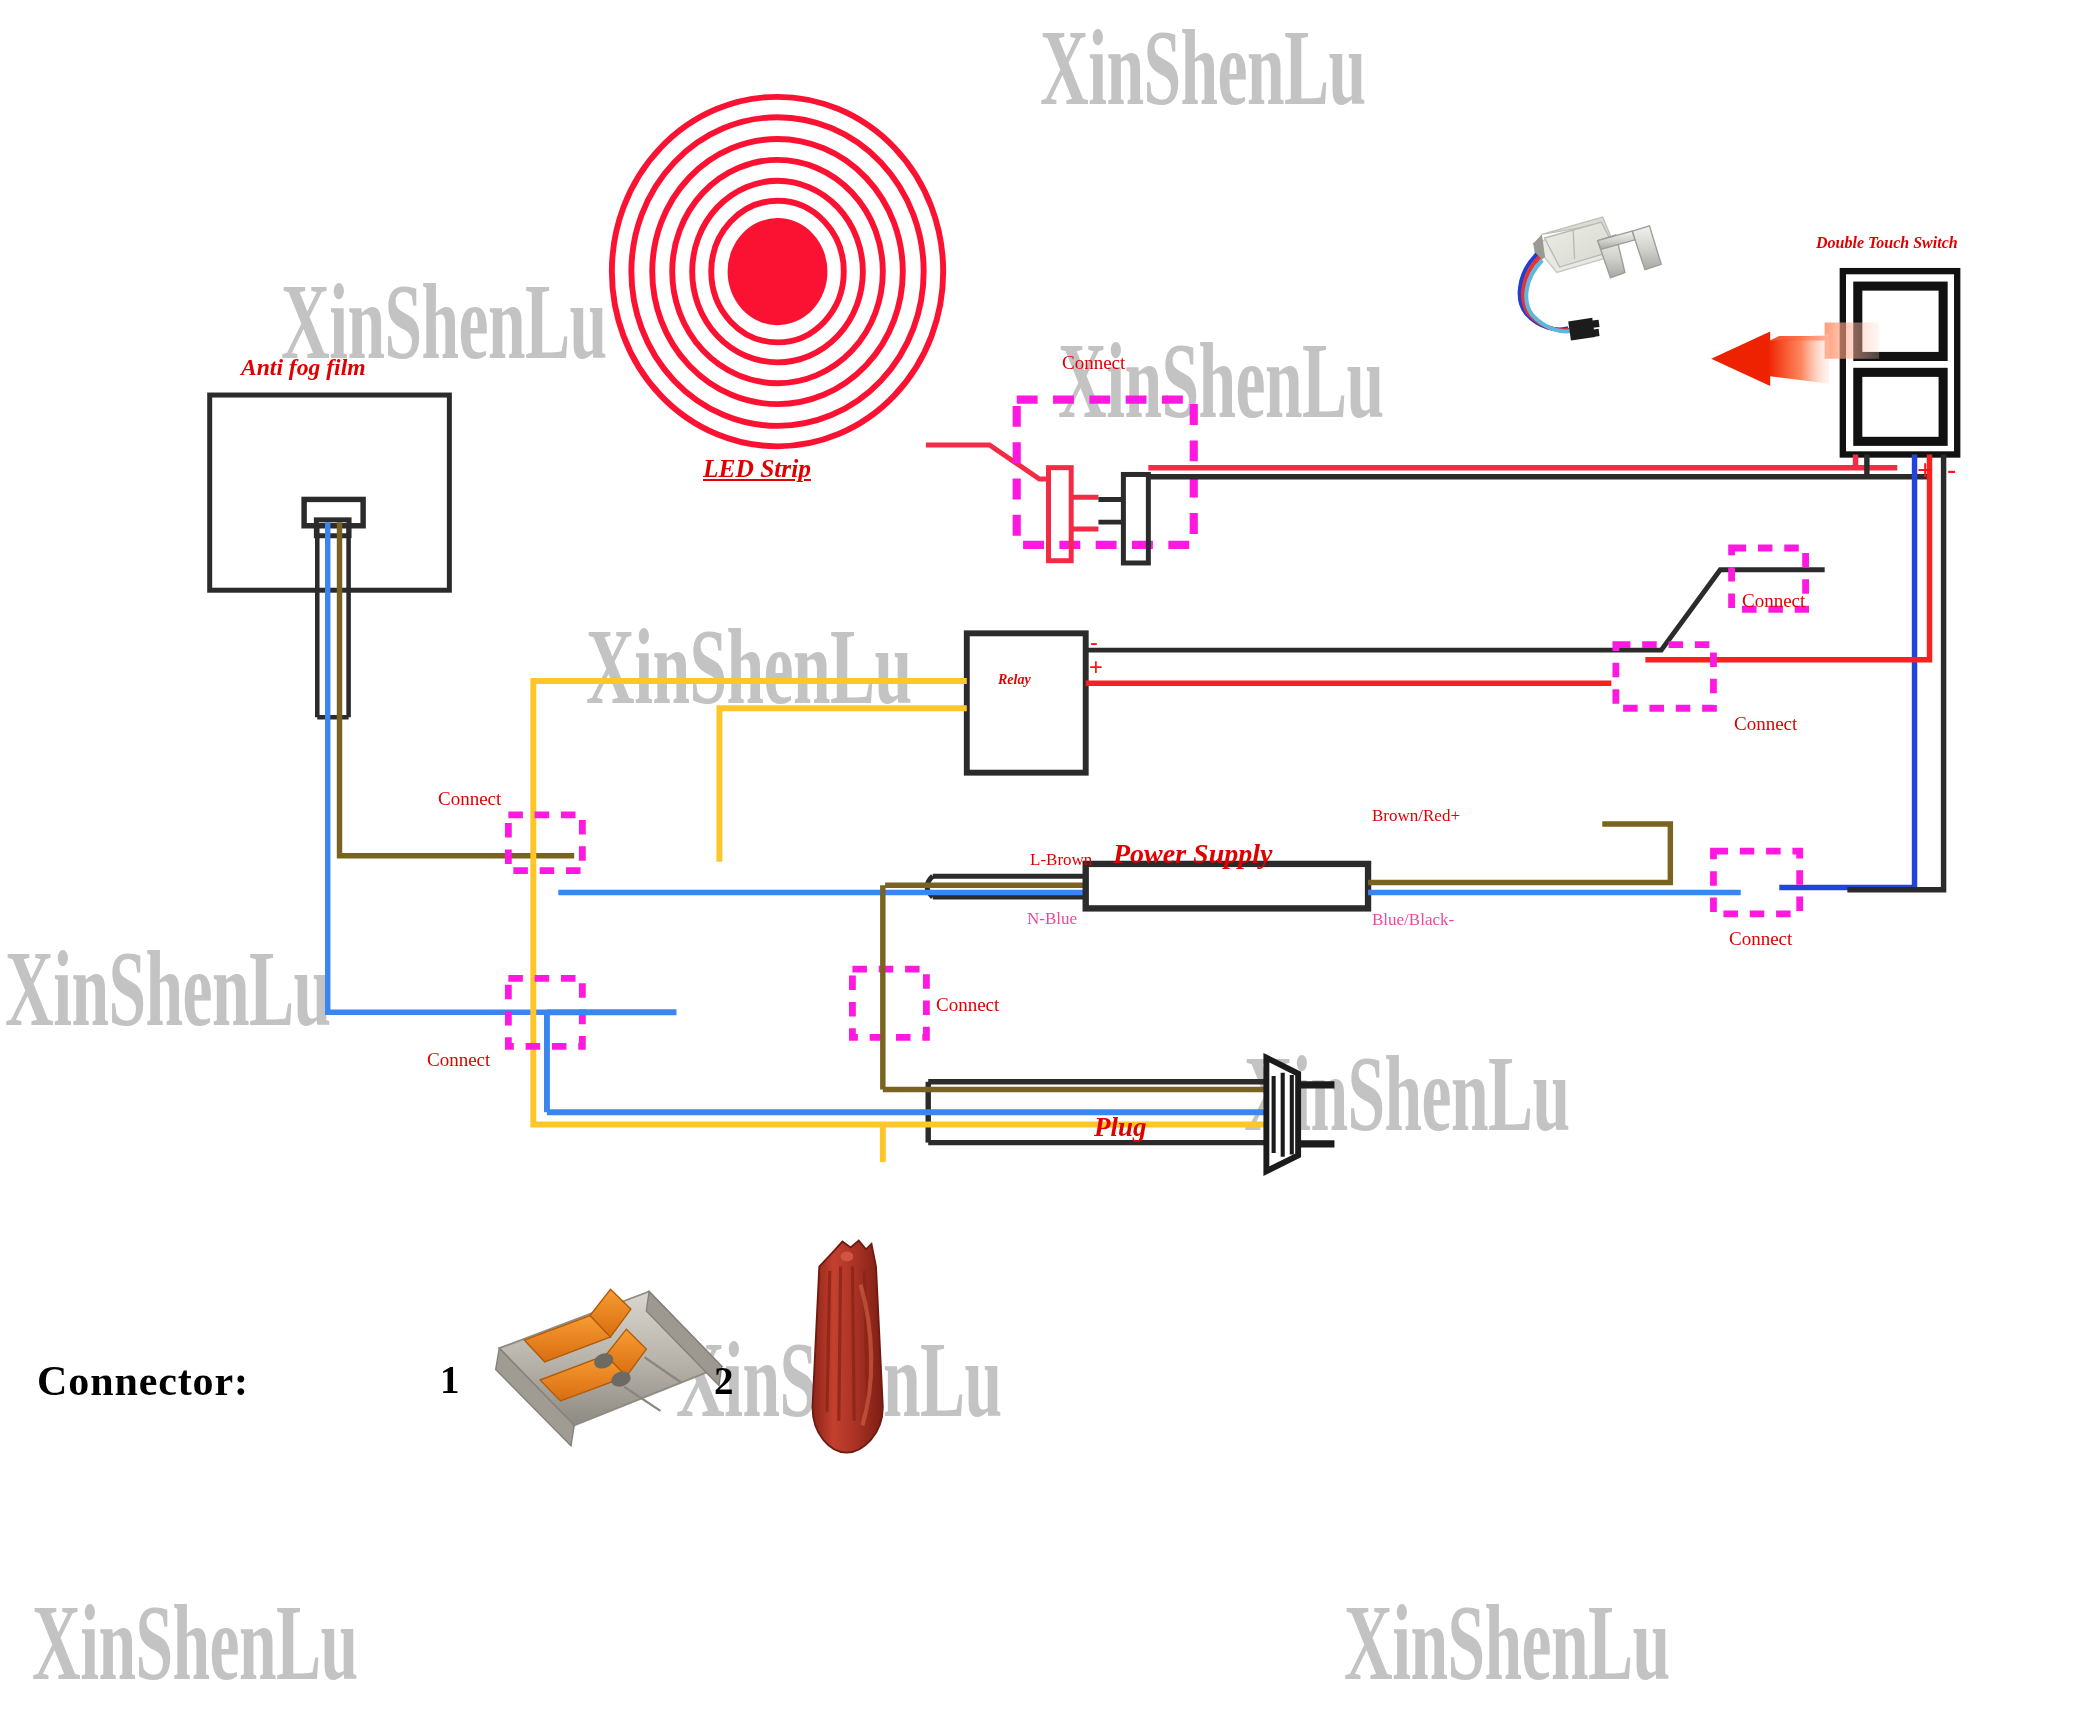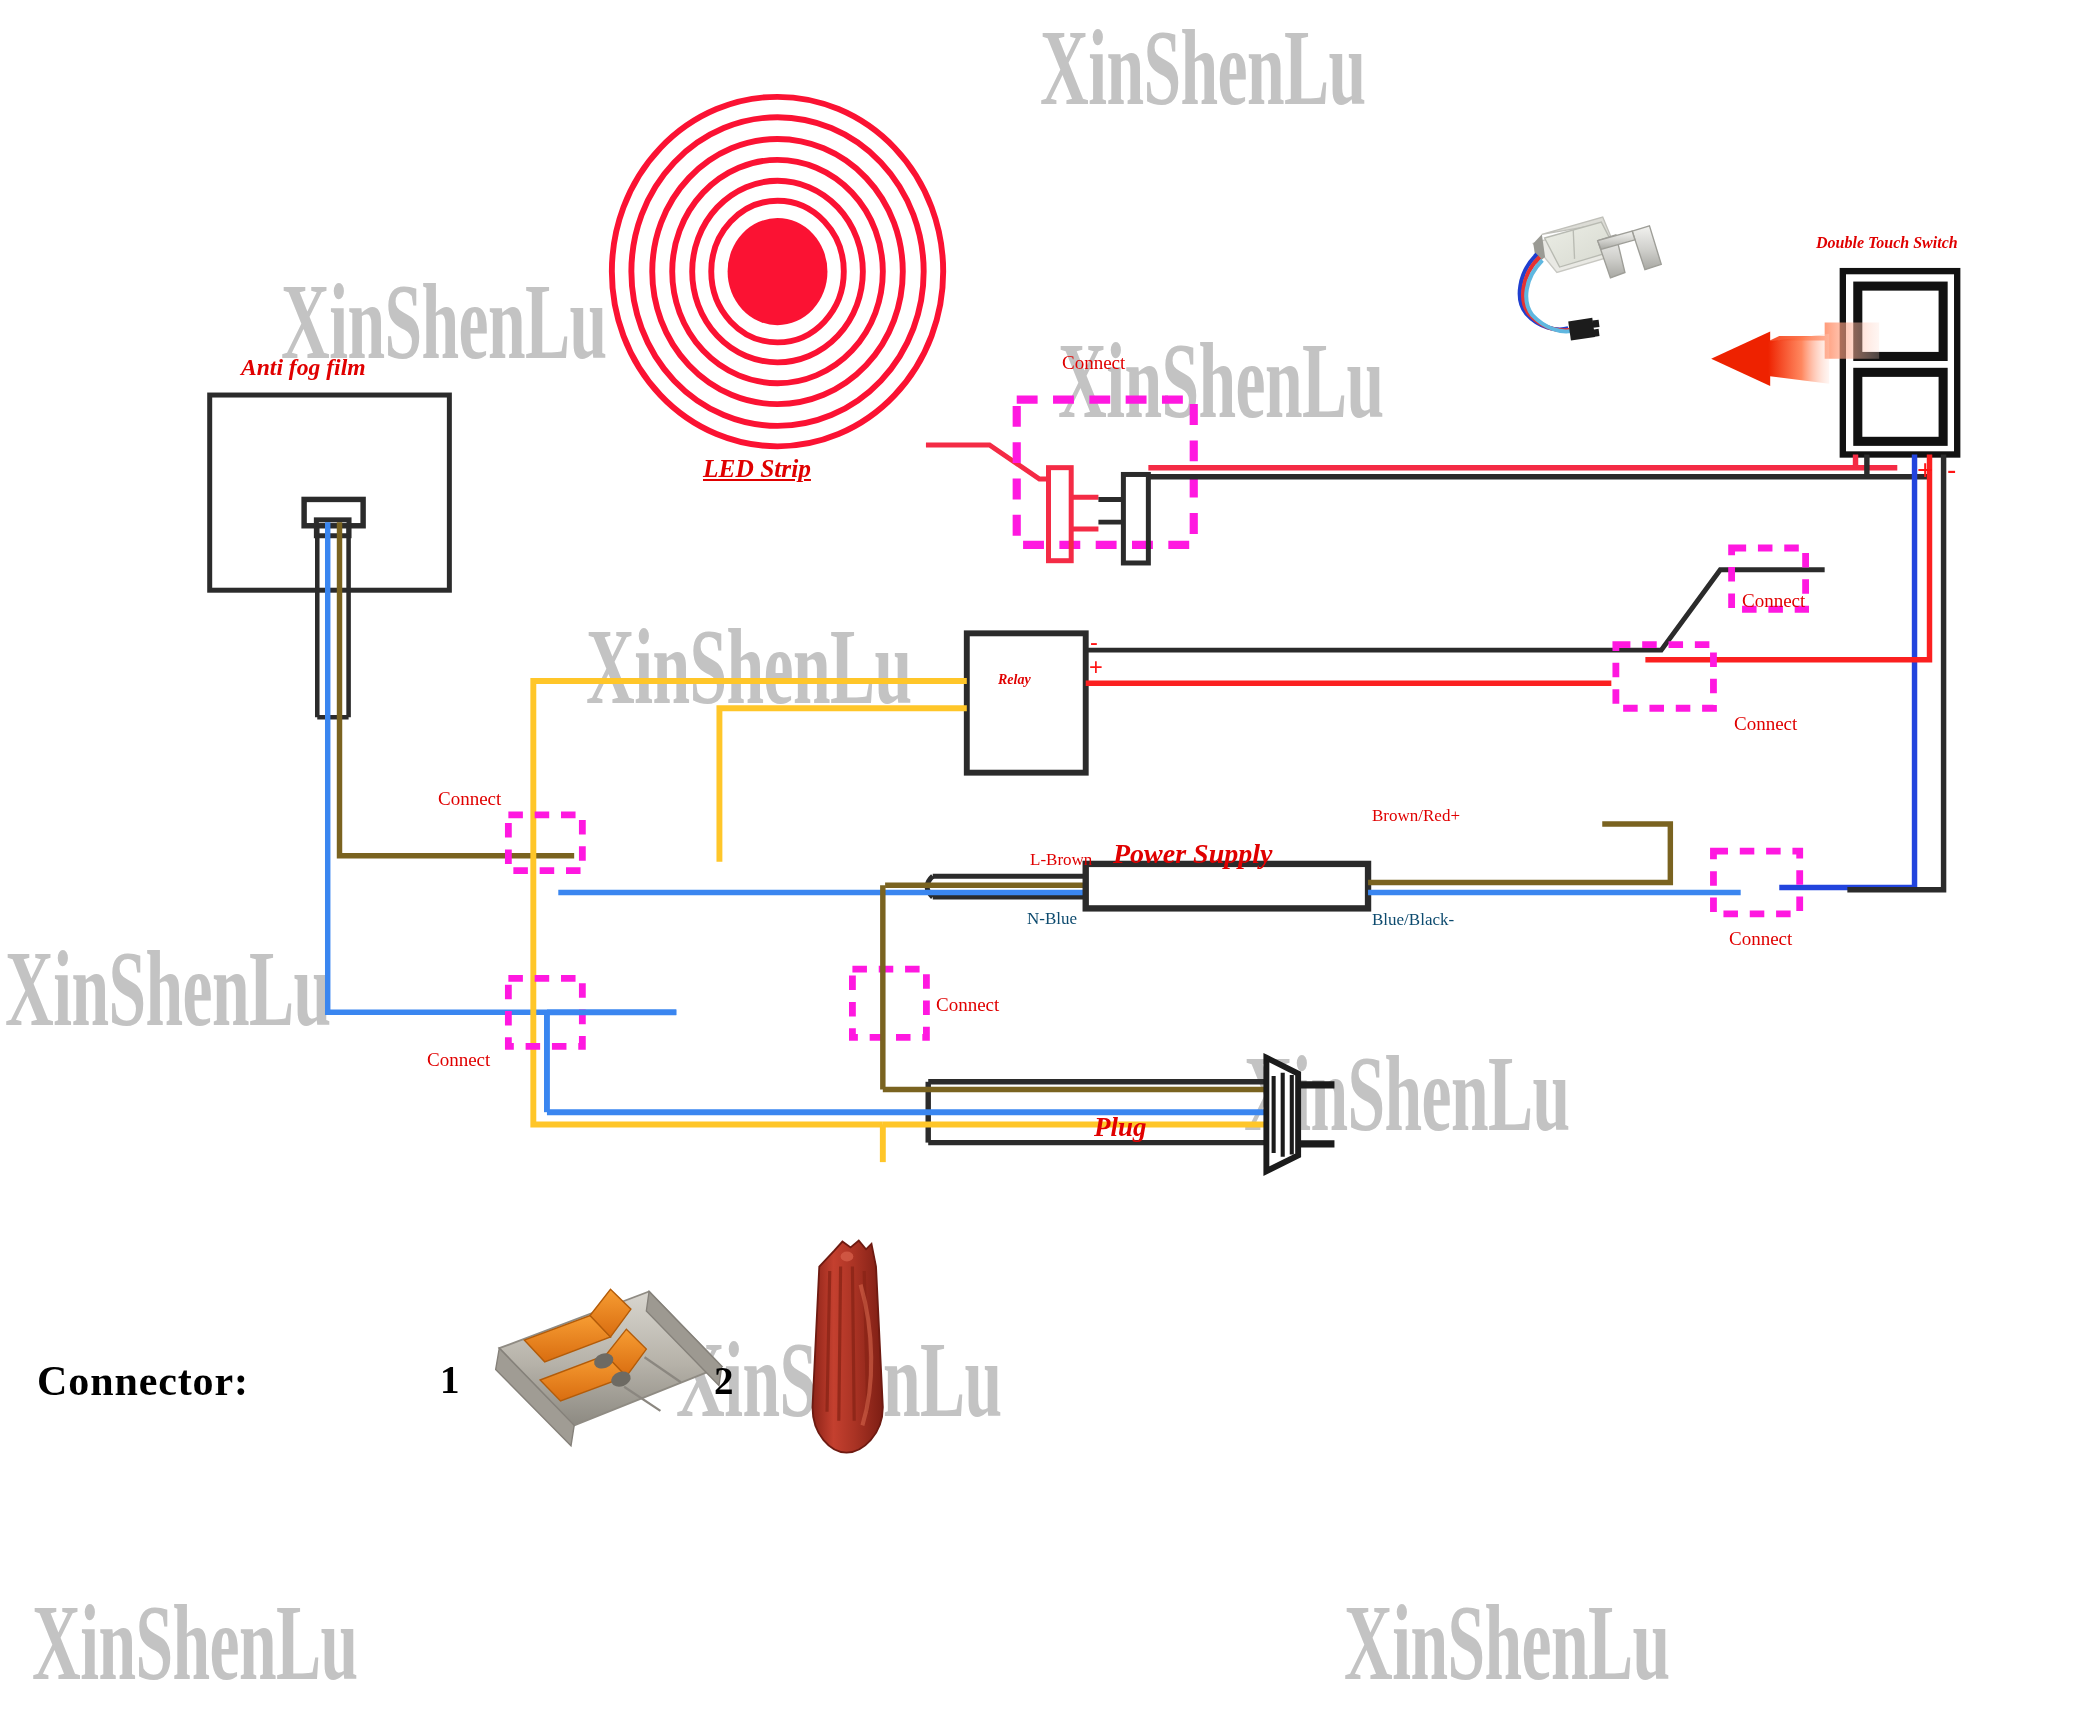--- a/index.html
+++ b/index.html
@@ -47,21 +47,21 @@
   }
   .lbl-red{
     position:absolute;
     color:#e00000;
     font-family:"Liberation Serif", serif;
     font-weight:400;
     white-space:nowrap;
   }
   .lbl-blk{
     position:absolute;
-    color:#0c4a6e;
+    color:#ec4899;
     font-family:"Liberation Serif", serif;
     font-weight:400;
     white-space:nowrap;
   }
   .lbl-blk-b{
     position:absolute;
     color:#000;
     font-family:"Liberation Serif", serif;
     font-weight:700;
     white-space:nowrap;

